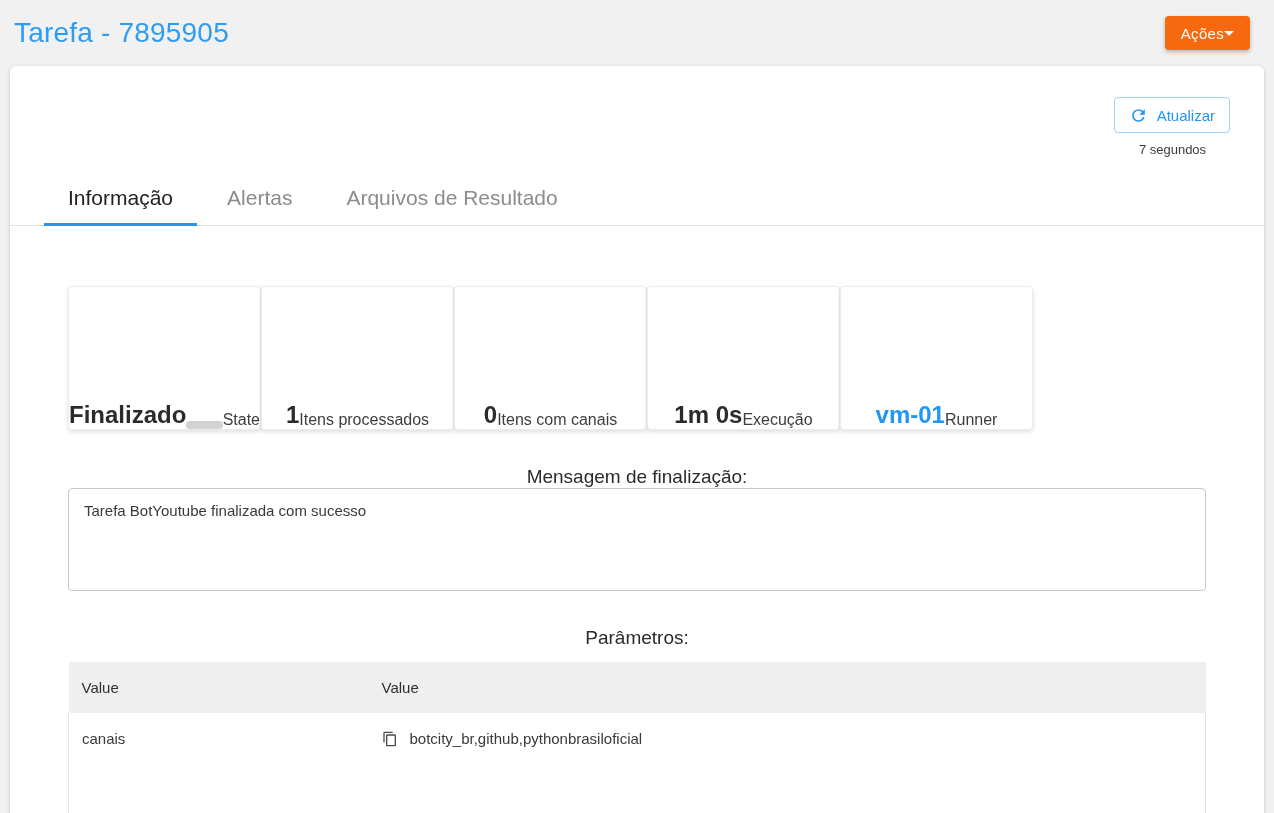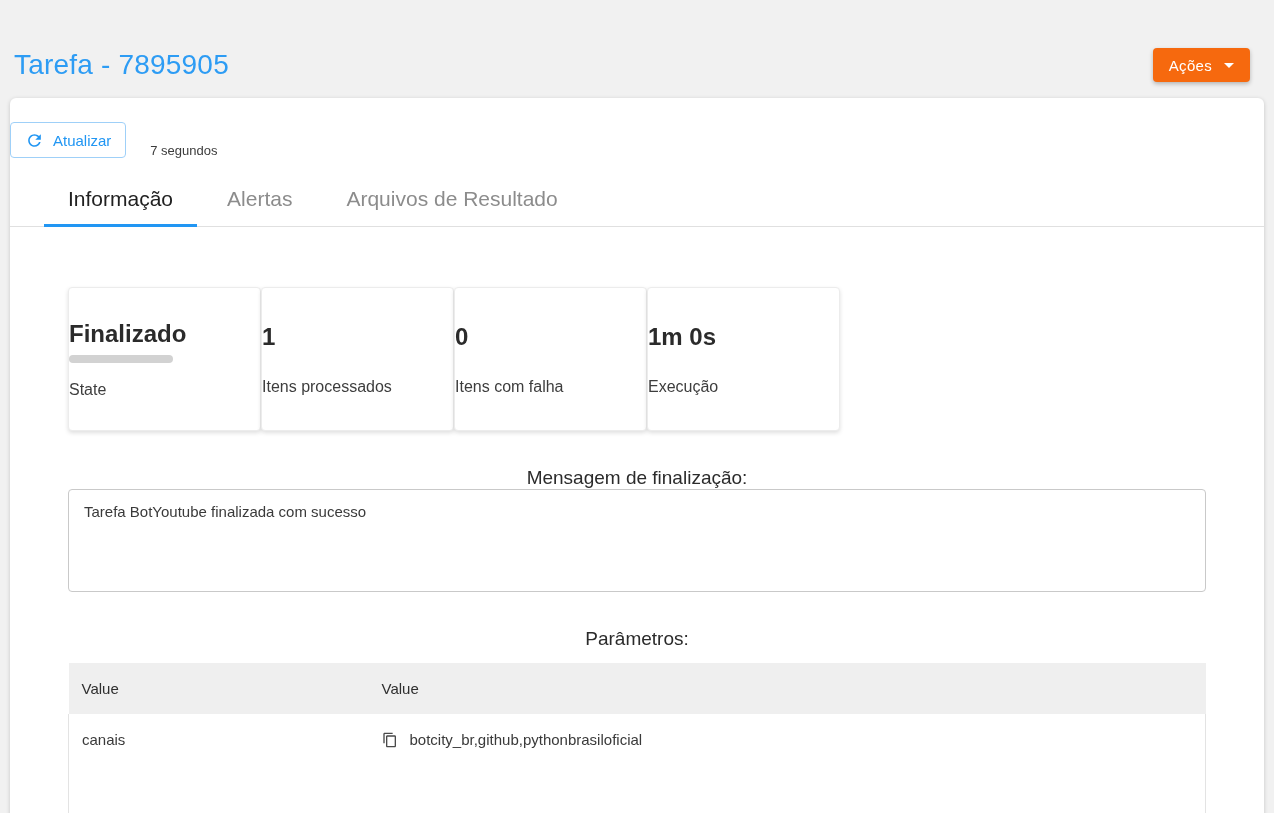--- a/index.html
+++ b/index.html
@@ -10,42 +10,41 @@
     color: #2b2b2b;
   }
 
   
   .topbar {
     height: 66px;
     display: flex;
     align-items: center;
     justify-content: space-between;
     padding: 0 24px 0 14px;
-    margin-top: 32px;
   }
   .page-title {
     font-size: 28px;
     font-weight: 500;
     color: #2d9cf4;
     letter-spacing: 0.2px;
   }
   .btn-actions {
     background: #f6690e;
     color: #fff;
     border: none;
     border-radius: 4px;
     height: 34px;
     padding: 0 16px;
     font-family: inherit;
     font-size: 15px;
     font-weight: 500;
     letter-spacing: 0.3px;
     display: inline-flex;
     align-items: center;
-    gap: 12px;
+    gap: 0;
     cursor: pointer;
     box-shadow: 0 2px 4px rgba(0,0,0,0.25);
   }
   .caret-down {
     width: 0; height: 0;
     border-left: 5px solid transparent;
     border-right: 5px solid transparent;
     border-top: 5px solid #fff;
     display: inline-block;
   }
@@ -56,23 +55,23 @@
     background: #fff;
     border-radius: 6px;
     box-shadow: 0 1px 4px rgba(0,0,0,0.18);
     min-height: 726px;
     overflow: hidden;
   }
 
   
   .refresh-area {
     display: flex;
-    flex-direction: row;
+    flex-direction: column;
     align-items: flex-end;
-    padding: 24px 34px 0 0;
+    padding: 31px 34px 0 0;
   }
   .btn-refresh {
     background: #fff;
     border: 1px solid #9fd0f8;
     border-radius: 4px;
     color: #2196f3;
     font-family: inherit;
     font-size: 15px;
     font-weight: 500;
     height: 36px;
@@ -128,22 +127,22 @@
     display: flex;
   }
   .stat-card {
     width: 193px;
     height: 144px;
     background: #fff;
     border: 1px solid #ececec;
     border-radius: 4px;
     box-shadow: 0 2px 4px rgba(0,0,0,0.13);
     display: flex;
-    flex-direction: column;
-    align-items: flex-start;
+    flex-direction: row;
+    align-items: flex-end;
     justify-content: center;
     text-align: center;
   }
   .stat-value {
     font-size: 24px;
     font-weight: 700;
     color: #2b2b2b;
   }
   .stat-value.link { color: #2196f3; cursor: pointer; }
   .stat-label {
@@ -255,25 +254,29 @@
         <div class="stat-value">Finalizado</div>
         <div class="progress-pill"></div>
         <div class="stat-label">State</div>
       </div>
       <div class="stat-card">
         <div class="stat-value">1</div>
         <div class="stat-label">Itens processados</div>
       </div>
       <div class="stat-card">
         <div class="stat-value">0</div>
-        <div class="stat-label">Itens com falha</div>
+        <div class="stat-label">Itens com canais</div>
       </div>
       <div class="stat-card">
         <div class="stat-value">1m 0s</div>
         <div class="stat-label">Execução</div>
+      </div>
+      <div class="stat-card">
+        <div class="stat-value link">vm-01</div>
+        <div class="stat-label">Runner</div>
       </div>
     </div>
 
     <h2 class="section-heading">Mensagem de finalização:</h2>
     <div class="finish-box">Tarefa BotYoutube finalizada com sucesso</div>
 
     <h2 class="section-heading">Parâmetros:</h2>
     <table class="params-table">
       <thead>
         <tr>

